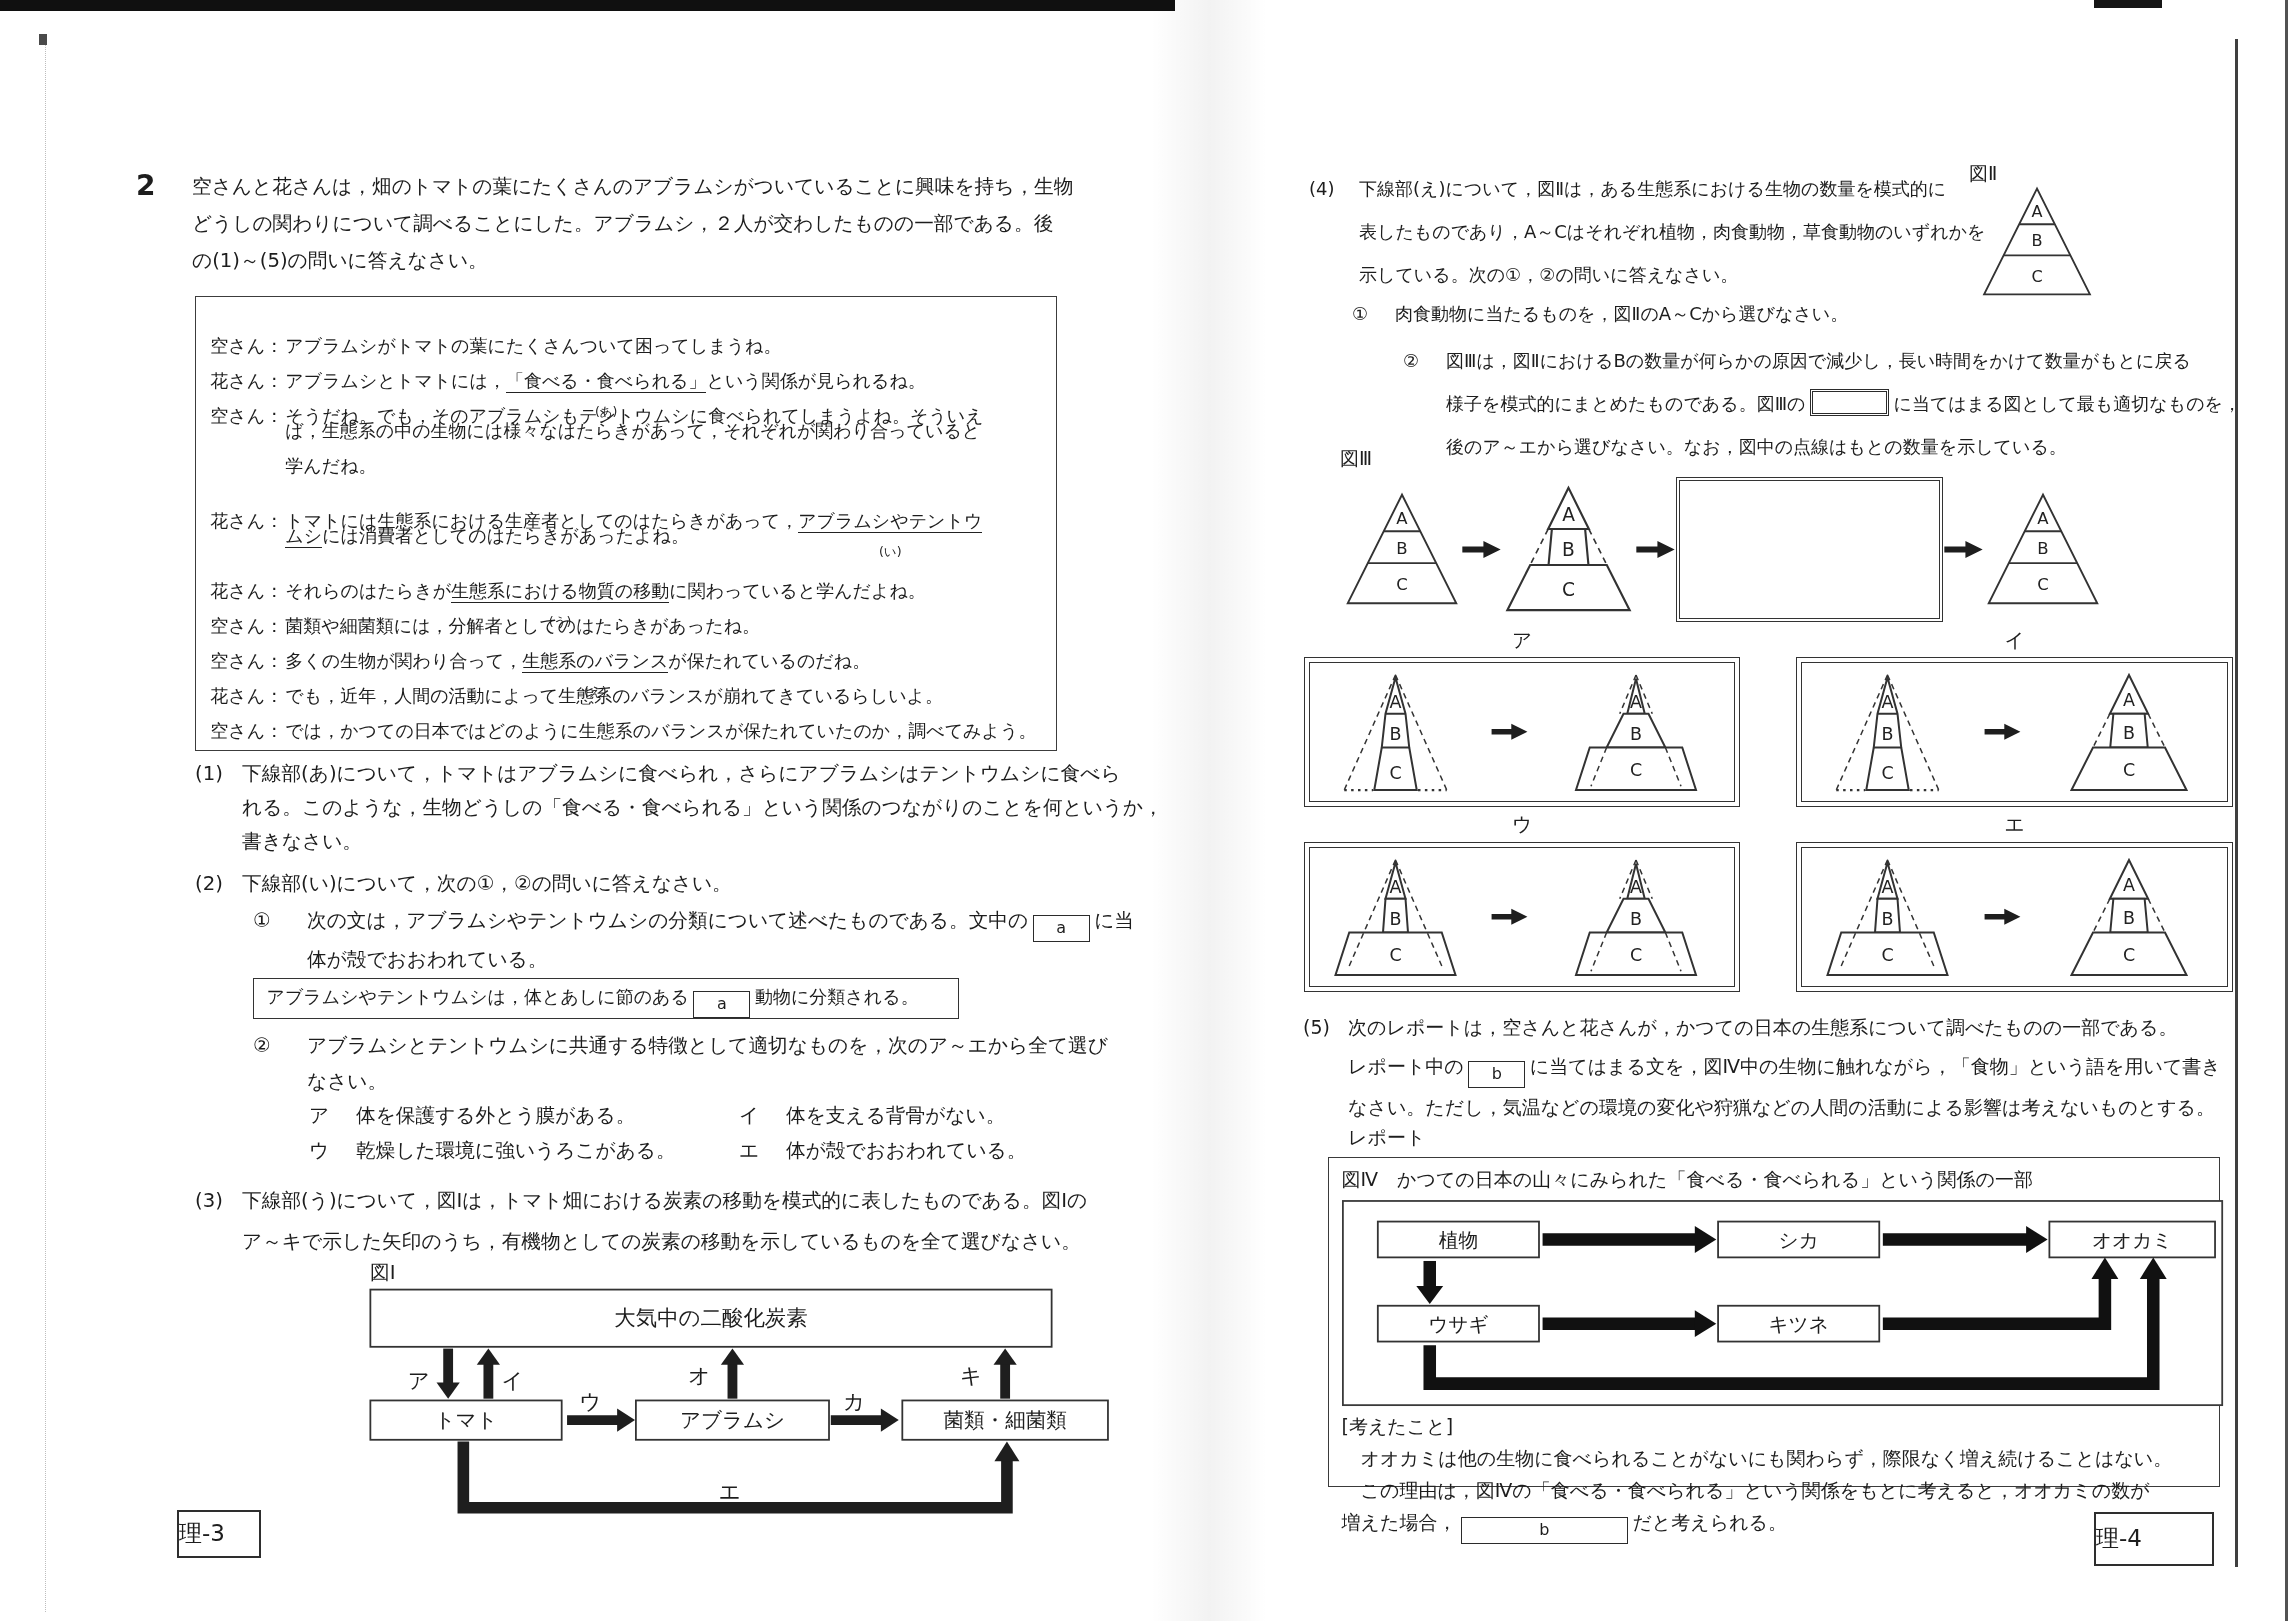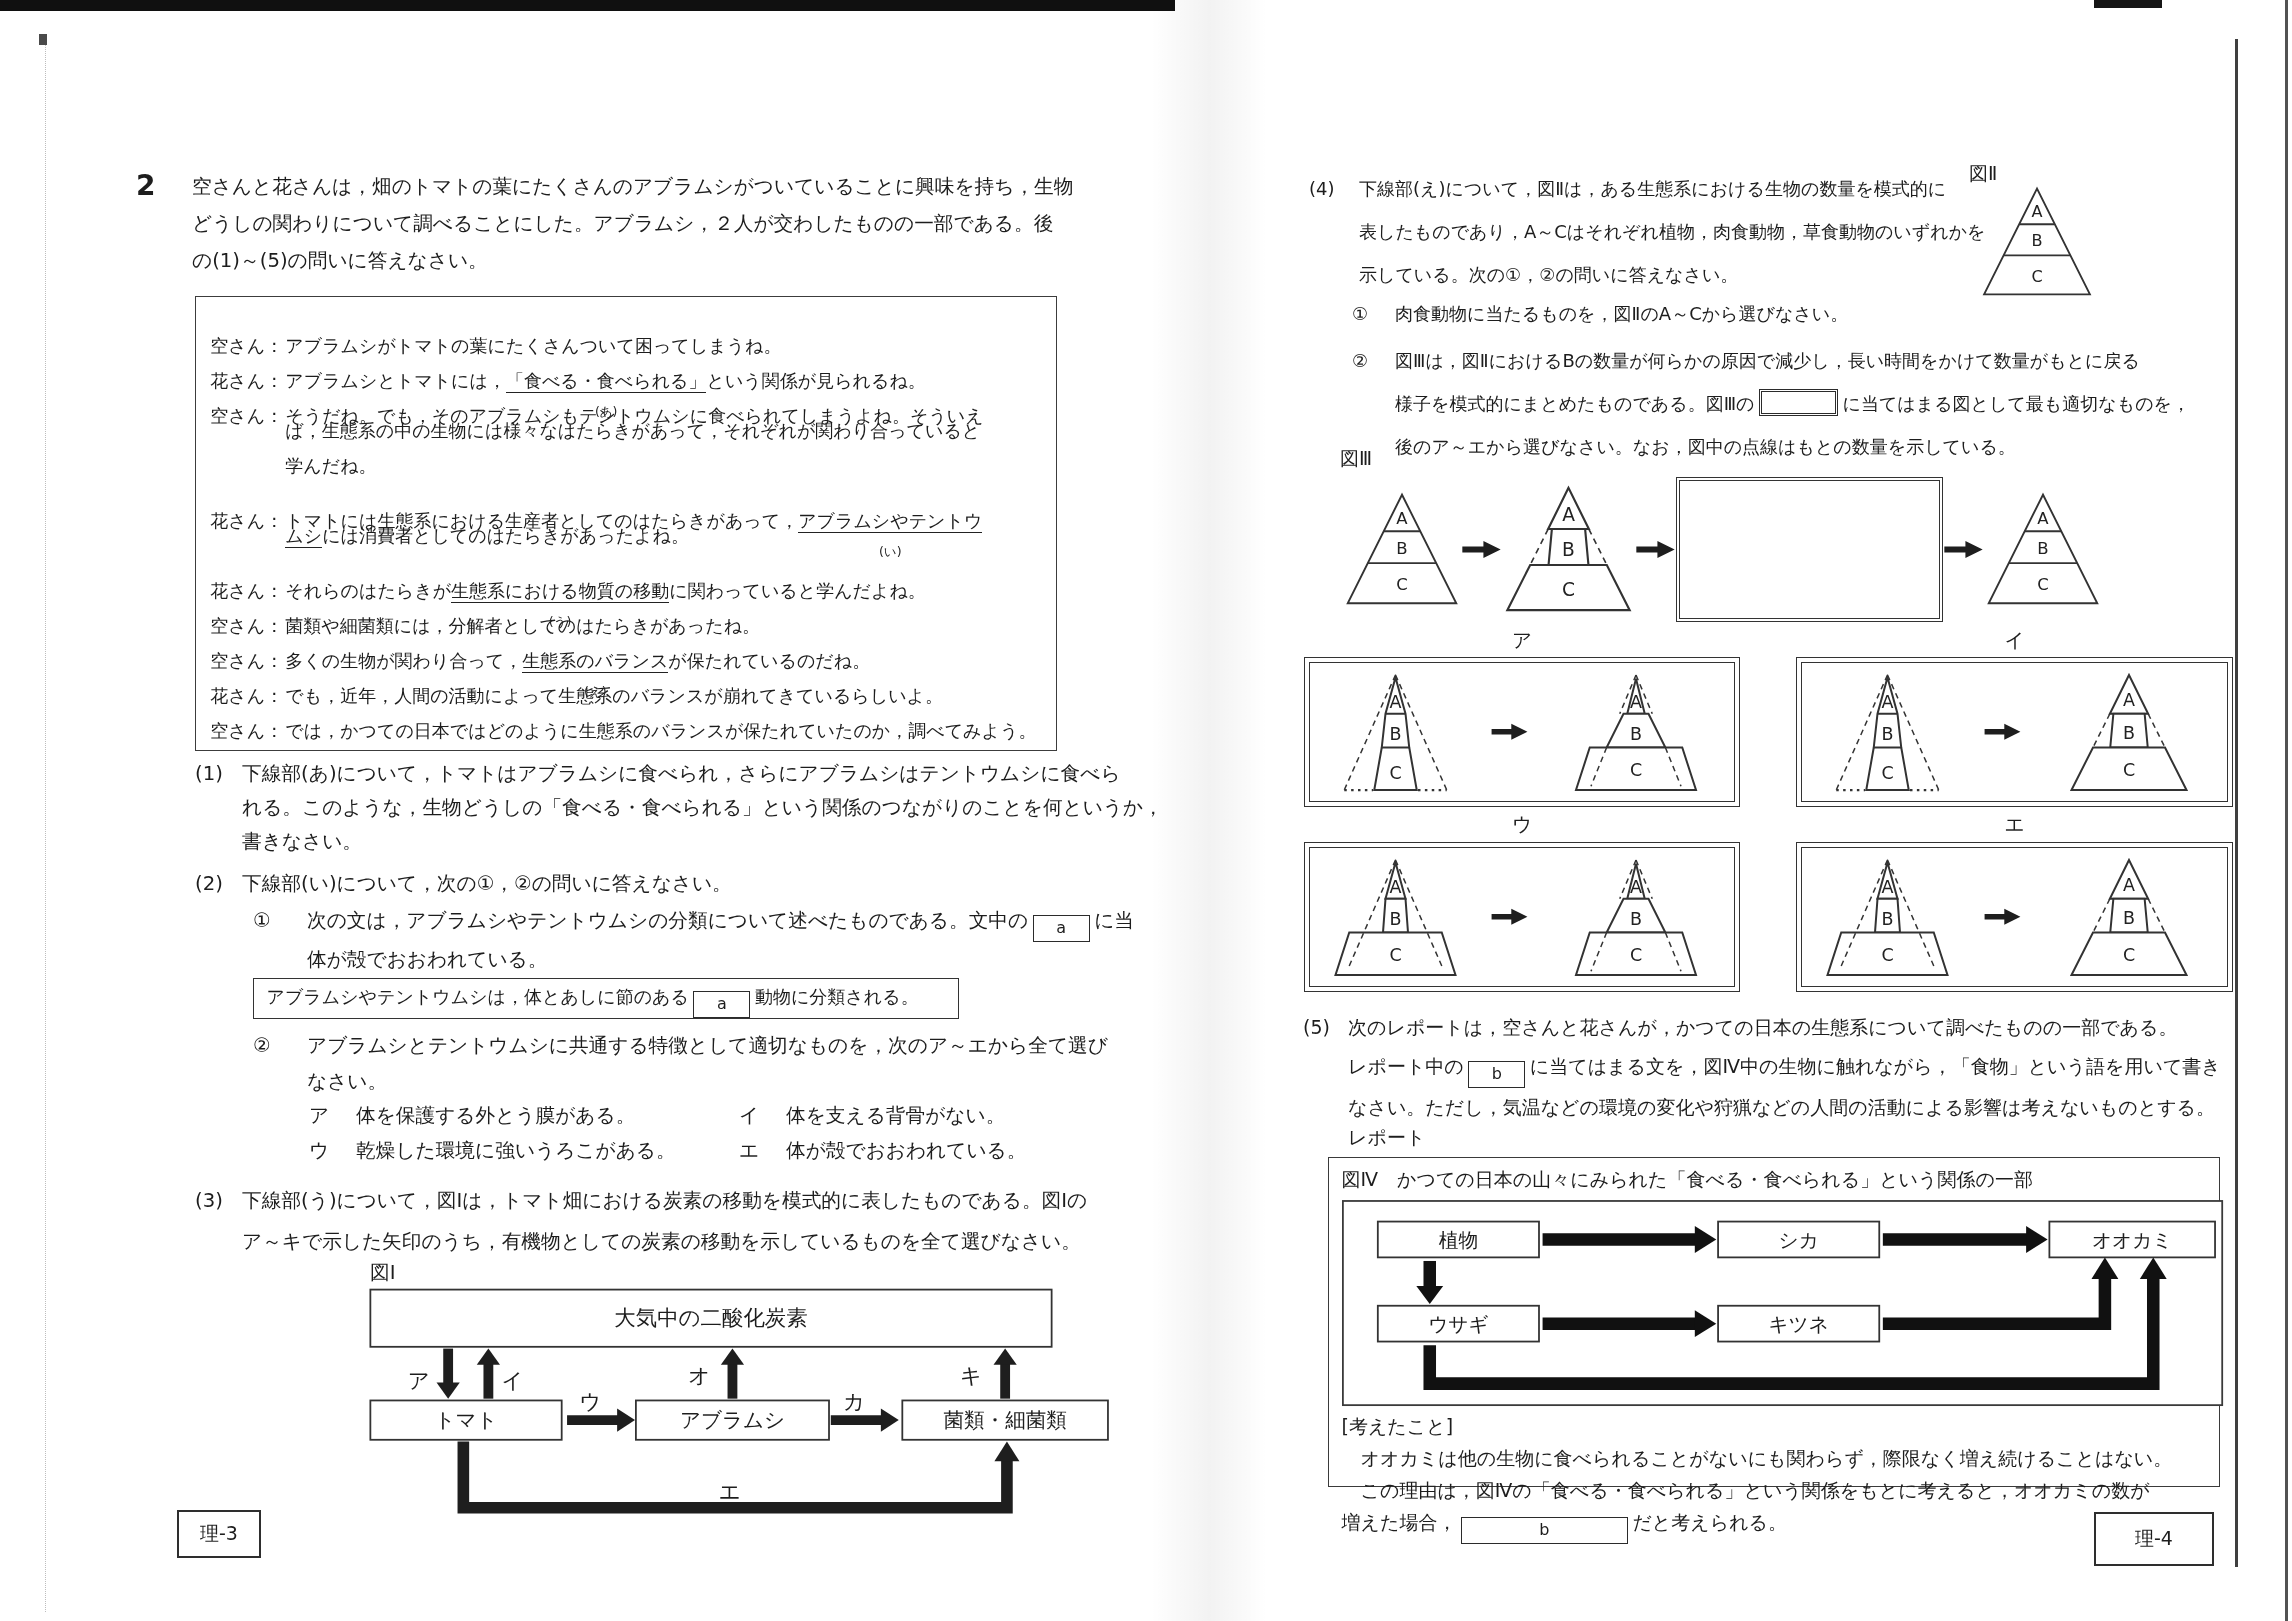--- a/index.html
+++ b/index.html
@@ -40,28 +40,28 @@
   .q21{left:253px;top:903px;font-size:19.7px;line-height:36px;--mkw:54px;}
   .abox-sentence{left:253px;top:978px;width:706px;height:41px;border:1.8px solid #333;box-sizing:border-box;
     font-size:18px;line-height:36px;padding-left:12.5px;}
   .q22{left:253px;top:1028px;font-size:19.7px;line-height:36px;--mkw:54px;}
   .optrows{left:309px;top:1098px;font-size:19.7px;line-height:35px;}
   .opt{display:inline-block;}
   .opt .ok{display:inline-block;width:47px;}
   .opt.first{width:430px;}
   .q3{left:195px;top:1180px;font-size:19.7px;line-height:41px;--mkw:47px;}
   .figlabel{position:absolute;font-size:19.7px;white-space:nowrap;}
-  .pageno{position:absolute;border:2.7px solid #2e2e2e;box-sizing:border-box;text-align:center;
-    font-size:19px;background:#fff;}
+  .pageno{position:absolute;border:2.7px solid #2e2e2e;box-sizing:border-box;text-align:left;
+    font-size:23px;background:#fff;}
   .pn3{left:177px;top:1510px;width:84px;height:48px;line-height:43px;}
   .pn4{left:2094px;top:1512px;width:120px;height:54px;line-height:48px;}
   
   .q4{left:1309px;top:167px;font-size:18px;line-height:43px;--mkw:50px;}
   .q41{left:1352px;top:296px;font-size:18px;line-height:36px;--mkw:43px;}
-  .q42{left:1352px;top:339px;font-size:18px;line-height:43px;--mkw:43px;}
+  .q42{left:1403px;top:339px;font-size:18px;line-height:43px;--mkw:43px;}
   .q5{left:1303px;top:1008px;font-size:19px;line-height:39px;--mkw:45px;}
   .replabel{left:1348px;top:1125px;font-size:19px;}
   .fig3row{position:absolute;left:1343px;top:473px;width:770px;height:152px;display:flex;
     align-items:center;}
   .bigbox{width:267px;height:145px;border:4.5px double #333;box-sizing:border-box;background:#fff;}
   .optlabel{position:absolute;font-size:19.7px;text-align:center;}
   .optbox{position:absolute;border:1.3px solid #333;outline:1.3px solid #333;outline-offset:-6.3px;
     box-sizing:border-box;display:flex;align-items:center;justify-content:center;gap:14.3px;background:#fff;}
   
   .report{left:1328px;top:1157px;width:892px;height:330px;border:1.8px solid #3a3a3a;box-sizing:border-box;

